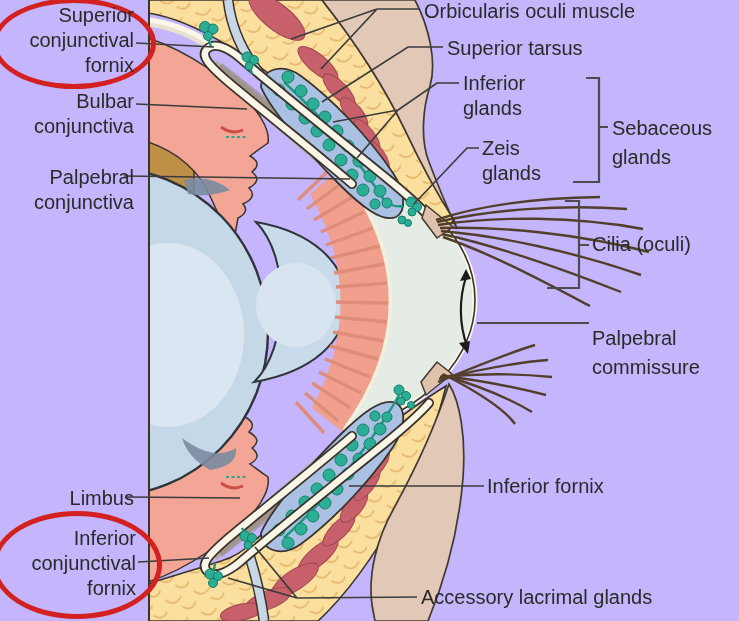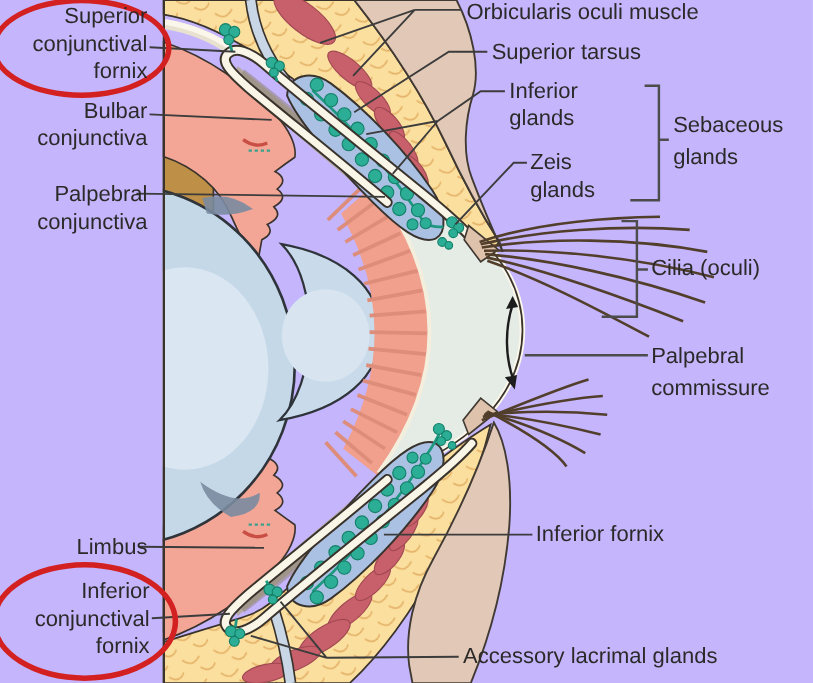--- a/index.html
+++ b/index.html
@@ -2,21 +2,21 @@
 <html><head>
 <meta charset="utf-8">
 <style>
   html,body{margin:0;padding:0;background:#fff;}
   #stage{position:relative;width:739px;height:621px;background:#c4b5fd;overflow:hidden;
          font-family:"Liberation Sans", sans-serif;}
   #art{position:absolute;left:0;top:0;}
   .lbl{position:absolute;color:#2b2a28;font-size:20px;line-height:25px;white-space:nowrap;}
   .lbl span{display:block;}
   .ralign{text-align:right;}
-  .lh29{line-height:29px;}
+  .lh29{line-height:29px;margin-top:14px;}
   .hl-ellipse{position:absolute;border:5px solid #d32121;border-radius:50%;box-sizing:border-box;}
   #hl-sup{left:-8px;top:-2px;width:164px;height:91px;}
   #hl-inf{left:-8px;top:511px;width:170px;height:108px;}
 </style>
 </head>
 <body>
 
 <div id="stage">
 
 <svg id="art" width="739" height="621" viewBox="0 0 739 621">

